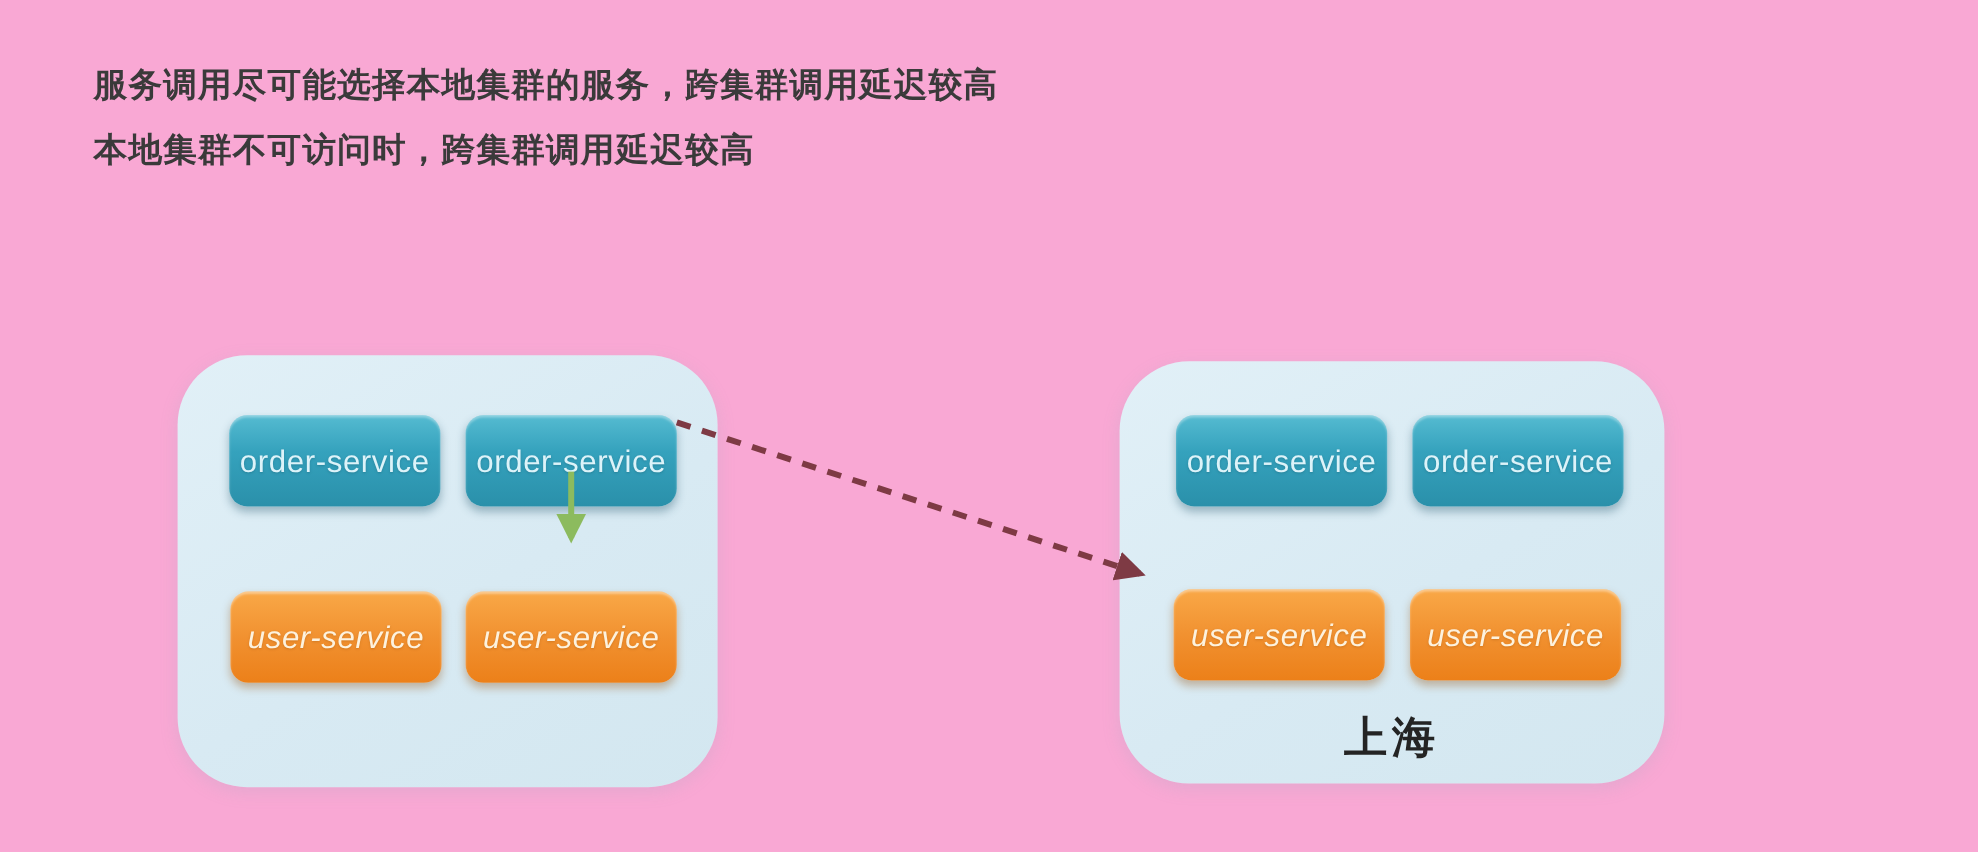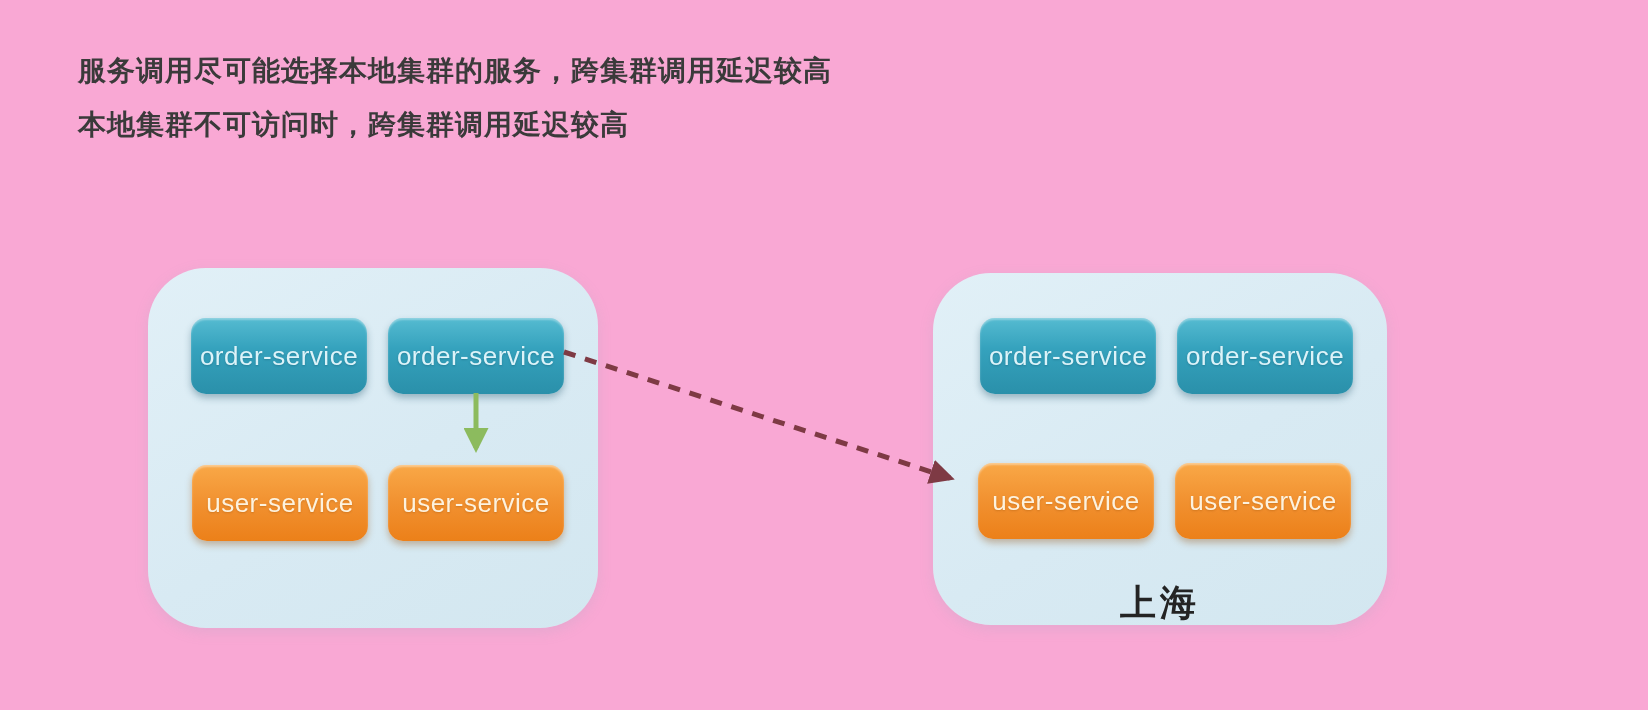--- a/index.html
+++ b/index.html
@@ -27,20 +27,21 @@
     font-weight: 600;
     letter-spacing: 1px;
     white-space: nowrap;
   }
   
   .cluster {
     position: absolute;
     border-radius: 58px;
     background: linear-gradient(150deg, #e1f0f7 0%, #d8eaf3 55%, #d3e7f0 100%);
     box-shadow: 0 4px 14px rgba(140, 170, 190, 0.18);
+    margin-top: 28px;
   }
   .cluster-hangzhou { left: 148px; top: 268px; width: 450px; height: 360px; }
   .cluster-shanghai { left: 933px; top: 273px; width: 454px; height: 352px; }
 
   .svc {
     position: absolute;
     width: 176px;
     height: 76px;
     border-radius: 15px;
     display: flex;
@@ -54,20 +55,21 @@
     background: linear-gradient(180deg, #55bbd1 0%, #35a2bd 40%, #2a90aa 100%);
     color: #dcf3f9;
     box-shadow: 0 4px 7px rgba(40, 90, 110, 0.38), inset 0 2px 2px rgba(255,255,255,0.35);
     text-shadow: 0 1px 2px rgba(20,80,100,0.35);
   }
   .svc.user {
     background: linear-gradient(180deg, #f9a847 0%, #f19130 50%, #ec8019 100%);
     color: #fdf2de;
     box-shadow: 0 4px 7px rgba(150, 85, 20, 0.38), inset 0 2px 2px rgba(255,255,255,0.4);
     text-shadow: 0 1px 2px rgba(140,70,0,0.3);
+    font-style: italic;
   }
 
   
   .cluster-hangzhou .slot-0 { left: 43px;  top: 50px;  }
   .cluster-hangzhou .slot-1 { left: 240px; top: 50px;  }
   .cluster-hangzhou .slot-2 { left: 44px;  top: 197px; }
   .cluster-hangzhou .slot-3 { left: 240px; top: 197px; }
   .cluster-shanghai .slot-0 { left: 47px;  top: 45px;  }
   .cluster-shanghai .slot-1 { left: 244px; top: 45px;  }
   .cluster-shanghai .slot-2 { left: 45px;  top: 190px; }
@@ -77,21 +79,21 @@
     position: absolute;
     left: 0;
     width: 100%;
     text-align: center;
     font-size: 36px;
     color: #242424;
     font-weight: 600;
     letter-spacing: 4px;
   }
   .cluster-hangzhou .cluster-label { top: 294px; }
-  .cluster-shanghai .cluster-label { top: 306px; }
+  .cluster-shanghai .cluster-label { top: 290px; }
 
   .arrows {
     position: absolute;
     left: 0;
     top: 0;
     width: 1648px;
     height: 710px;
     pointer-events: none;
   }
 </style>

